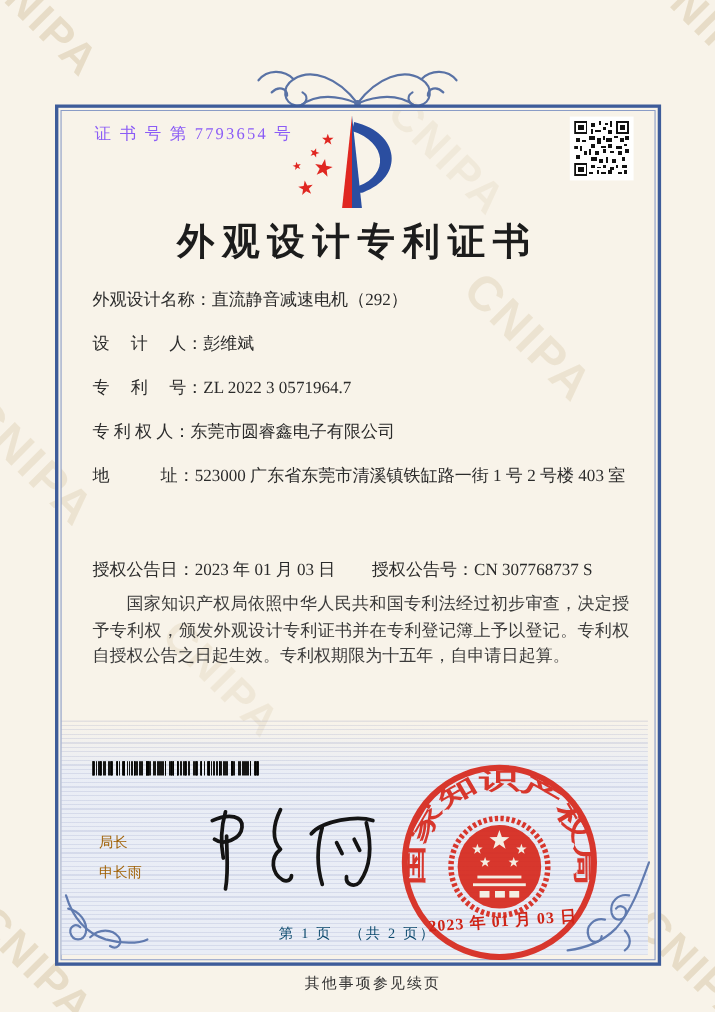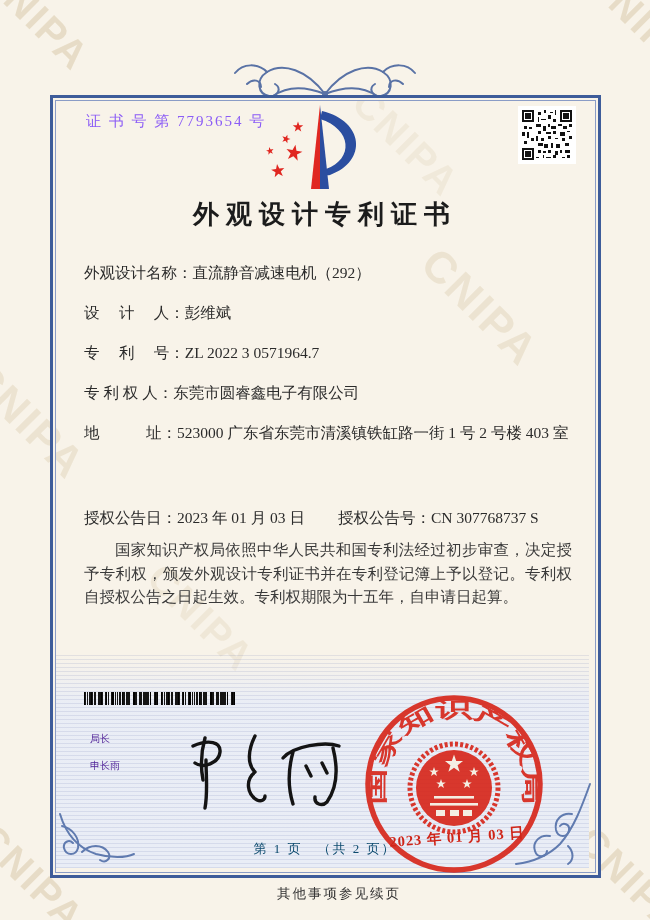--- a/index.html
+++ b/index.html
@@ -29,41 +29,41 @@
       linear-gradient(180deg, rgba(236,239,247,0) 0%, rgba(233,237,246,.95) 22%, #e9edf6 100%);
   }
   .cert-no{
     position:absolute; left:86px; top:112px;
     font-size:15px; letter-spacing:2px; color:#8b5cf6;
   }
   .logo{ position:absolute; left:256px; top:101px; }
   .qr{ position:absolute; left:518px; top:106px; width:58px; height:58px; background:#fff; padding:4px; box-sizing:border-box;}
   .title{
     position:absolute; left:0; right:0; top:197px; text-align:center;
-    font-size:26px; font-weight:700; letter-spacing:7px; color:#1c1c1c;
+    font-size:34px; font-weight:700; letter-spacing:7px; color:#1c1c1c;
   }
   .fields{ position:absolute; left:84px; top:263px; width:470px; font-size:15.5px; }
   .field-row{ height:40px; line-height:20px; white-space:nowrap; }
   .field-row .lab{ color:#2b2b2b; }
   .field-row .val{ color:#2b2b2b; }
   .grant-row{ position:absolute; left:84px; top:508px; width:500px; font-size:15.5px; white-space:nowrap;}
   .grant-row .second{ position:absolute; left:254px; top:0;}
   .body-text{
     position:absolute; left:84px; top:538px; width:488px;
     font-size:15.5px; line-height:23.5px; text-align:justify; color:#3a3a3a;
   }
   .body-text p{ margin:0; text-indent:2em; }
   .barcode{
     position:absolute; left:84px; top:692px; width:152px; height:13px;
     background:
       repeating-linear-gradient(90deg,#151515 0 2px, transparent 2px 3px, #151515 3px 4px, transparent 4px 7px),
       repeating-linear-gradient(90deg,#151515 0 1px, transparent 1px 5px, #151515 5px 8px, transparent 8px 11px);
     background-blend-mode:multiply;
   }
-  .signer{ position:absolute; left:90px; top:725px; font-family:"Liberation Sans", sans-serif; font-size:10px; color:#4c1d95; line-height:27px;}
+  .signer{ position:absolute; left:90px; top:752px; font-family:"Liberation Sans", sans-serif; font-size:13px; color:#a16207; line-height:27px;}
   .sig{ position:absolute; left:175px; top:730px; }
   .seal{ position:absolute; left:362px; top:692px; width:185px; height:185px; opacity:.92;}
   .seal-date{
     position:absolute; left:372px; top:828px; width:170px; text-align:center;
     color:#cf2417; font-size:14.5px; font-weight:700; letter-spacing:1px;
     transform:rotate(-4deg); white-space:nowrap;
   }
   .page-num{ position:absolute; left:0; right:0; top:840px; text-align:center; font-size:13px; letter-spacing:2px; color:#0c4a6e;}
   .foot-note{ position:absolute; left:0; right:0; top:885px; text-align:center; font-size:13.5px; letter-spacing:2px; color:#333;padding-left:28px;}
   .ornament{ position:absolute; pointer-events:none;}

